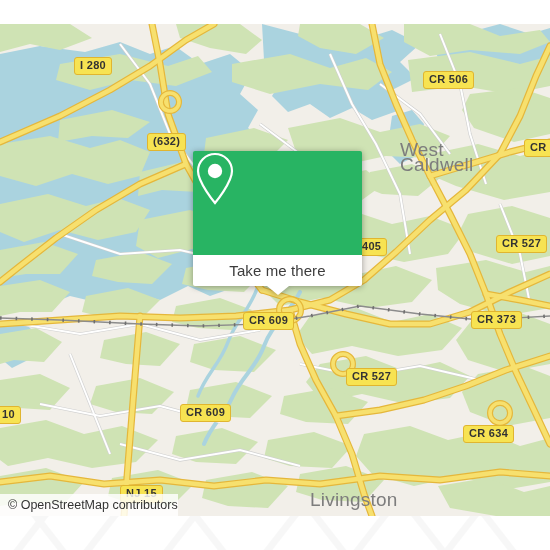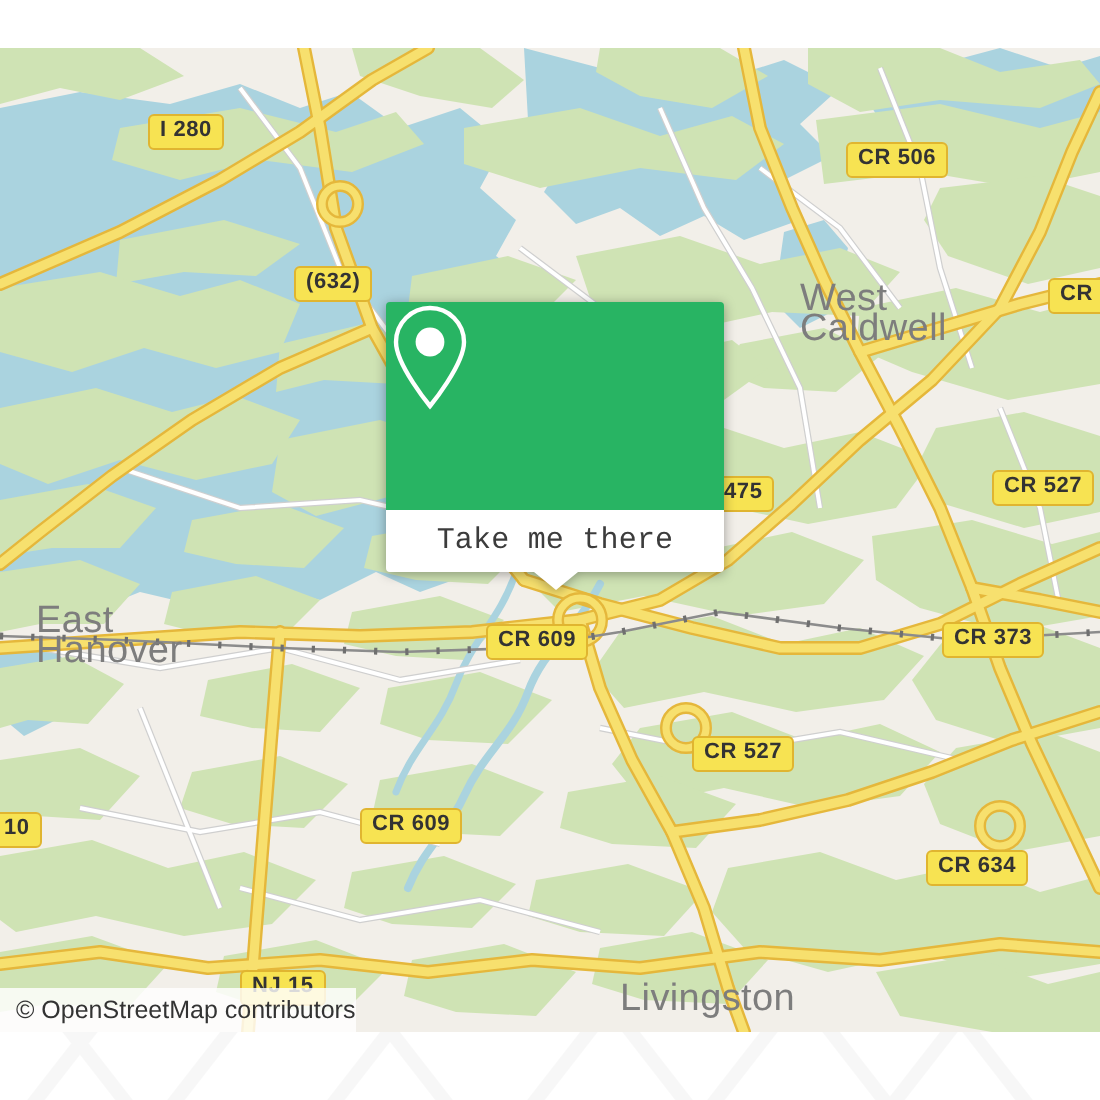--- a/index.html
+++ b/index.html
@@ -51,21 +51,20 @@
   }
   .pin-svg{display:block;}
   .callout-foot{
     background:#fff;
     height:31px;
     border-radius:0 0 2px 2px;
     display:flex;align-items:center;justify-content:center;
     color:#3c3c3c;
     font-size:15px;
     letter-spacing:.1px;
-    font-family:Liberation Mono, monospace;
   }
   .callout-tail{
     position:absolute;
     left:50%;
     margin-left:-11px;
     top:135px;
     width:0;height:0;
     border-left:11px solid transparent;
     border-right:11px solid transparent;
     border-top:9px solid #fff;
@@ -253,34 +252,30 @@
         <path d="M0,294 L60,296 L140,300 L200,302 L260,300 L310,292 L360,282 L420,290 L480,296 L550,292" fill="none" stroke="#6f6f6f" stroke-width="3.4" stroke-dasharray="1.6 14"></path>
       </g>
     </svg>
 
     <div>
       <div class="shield" style="left:74px;top:33px">I 280</div>
       <div class="shield" style="left:147px;top:109px">(632)</div>
       <div class="shield" style="left:423px;top:47px">CR 506</div>
       <div class="shield" style="left:524px;top:115px">CR 5</div>
       <div class="shield" style="left:496px;top:211px">CR 527</div>
-      <div class="shield" style="left:356px;top:214px">475</div>
+      <div class="shield" style="left:356px;top:214px">405</div>
       <div class="shield" style="left:243px;top:288px">CR 609</div>
       <div class="shield" style="left:471px;top:287px">CR 373</div>
       <div class="shield" style="left:346px;top:344px">CR 527</div>
       <div class="shield" style="left:180px;top:380px">CR 609</div>
       <div class="shield" style="left:-4px;top:382px">10</div>
       <div class="shield" style="left:463px;top:401px">CR 634</div>
       <div class="shield" style="left:120px;top:461px">NJ 15</div>
     </div>
 
-    <div class="place two" style="left:18px;top:279px">
-      <div>East</div>
-      <div>Hanover</div>
-    </div>
     <div class="place two" style="left:400px;top:118px">
       <div>West</div>
       <div>Caldwell</div>
     </div>
     <div class="place" style="left:310px;top:468px">Livingston</div>
 
     <div class="callout">
       <div class="callout-body">
         <span>
           <svg class="pin-svg" width="44" height="56" viewBox="0 0 44 56">

